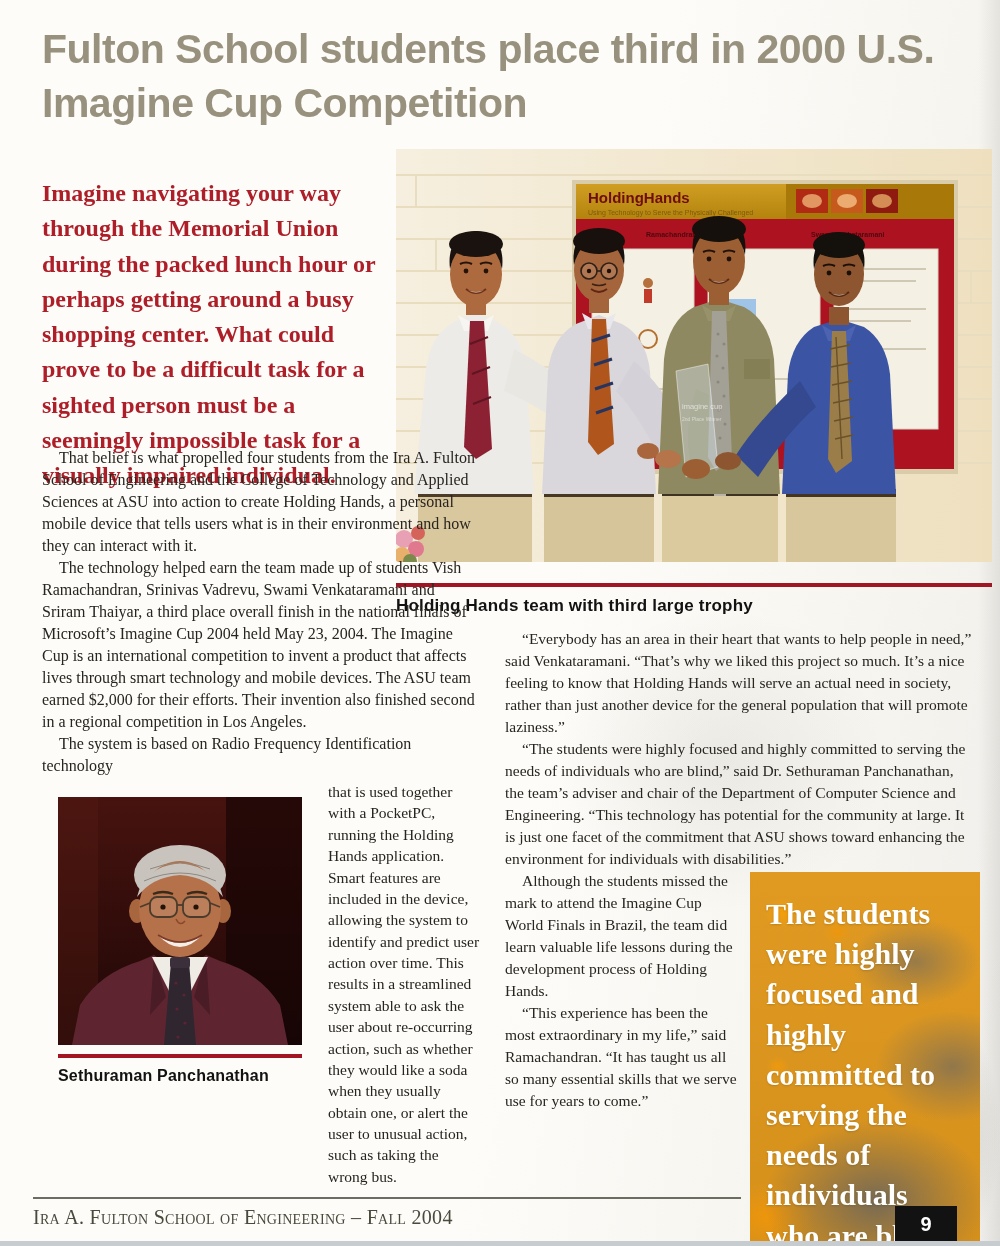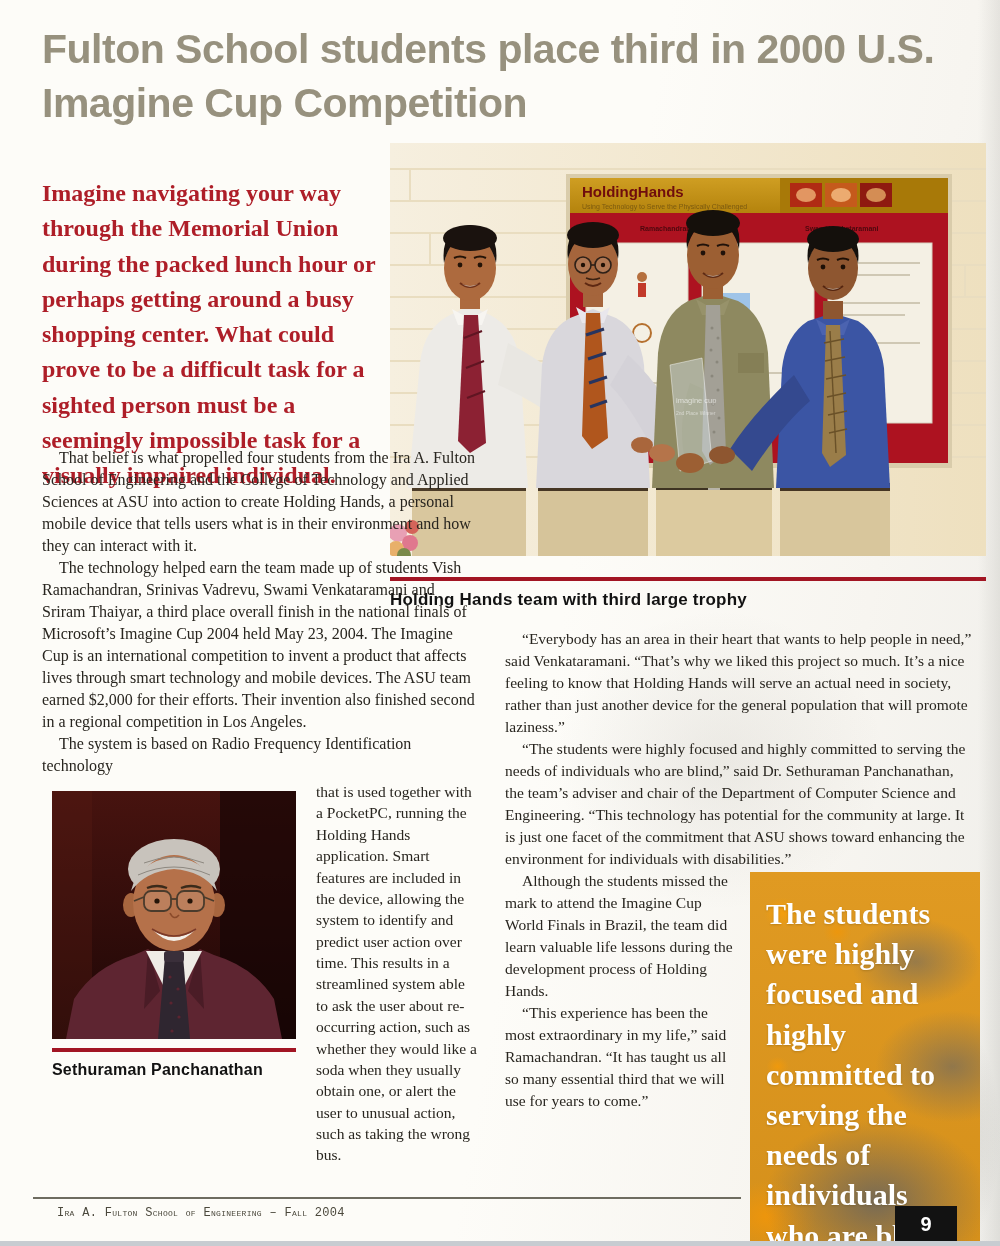--- a/index.html
+++ b/index.html
@@ -34,21 +34,21 @@
   .col-left  { left:42px;  top:447px; width:438px; }
   .col-right { left:505px; top:628px; width:470px; font-size:15.5px; line-height:1.42; }
   .col-right .narrow { width:234px; }
 
   .wrap-row { display:flex; margin-top:4px; }
   .wrap-fig { width:238px; flex:none; }
   .wrap-text { margin-left:16px; width:178px; font-size:15.5px; line-height:1.38; }
   .wrap-text p { text-indent:0; }
 
   
-  figure { margin:10px; }
+  figure { margin:16px; }
   .cap-rule { height:4px; background:#a21523; }
   figcaption, .figcap {
     font-family:"Liberation Sans", sans-serif; font-weight:bold;
     font-size:17px; color:#121212; letter-spacing:.2px;
   }
   .team-fig { left:380px; top:133px; width:596px; }
   .team-fig .cap-rule { margin-top:21px; }
   .team-fig figcaption { margin-top:9px; }
   .portrait-fig .cap-rule { margin-top:9px; width:244px; }
   .portrait-fig figcaption { margin-top:7px; font-size:16px; }
@@ -78,22 +78,22 @@
   .page-badge {
     position:absolute; right:23px; bottom:3px; width:62px; height:37px;
     background:#121212; color:#fff; display:flex; align-items:center; justify-content:center;
     font-family:"Liberation Sans", sans-serif; font-weight:bold; font-size:20px;
   }
 
   
   .footer-rule { left:33px; top:1197px; width:708px; height:2px; background:#6e6c60; }
   .footer-text {
     left:33px; top:1206px;
-    font-family:Liberation Mono, monospace; font-variant:small-caps;
-    font-size:12px; color:#4b483c; letter-spacing:.3px;margin-left:24px;
+    font-family:Liberation Serif, serif; font-variant:small-caps;
+    font-size:20px; color:#4b483c; letter-spacing:.3px;
   }
   .bottom-strip { left:0; top:1241px; width:1000px; height:5px; background:#c7ccd1; z-index:5; }
 
   
   .smudge-a { left:555px; top:610px; width:330px; height:300px;
     background:radial-gradient(closest-side, rgba(110,104,92,.10), rgba(110,104,92,0)); }
   .smudge-b { left:930px; top:1030px; width:70px; height:210px;
     background:radial-gradient(closest-side, rgba(120,118,110,.22), rgba(120,118,110,0)); }
   .edge-shade { right:0; top:0; width:22px; height:1246px;
     background:linear-gradient(to right, rgba(120,120,114,0), rgba(120,120,114,.14)); }
@@ -368,21 +368,21 @@
         <p>that is used together with a PocketPC, running the Holding Hands application. Smart features are included in the device, allowing the system to identify and predict user action over time. This results in a streamlined system able to ask the user about re-occurring action, such as whether they would like a soda when they usually obtain one, or alert the user to unusual action, such as taking the wrong bus.</p>
       </div>
     </div>
   </div>
 
   <div class="abs col col-right">
     <p>“Everybody has an area in their heart that wants to help people in need,” said Venkataramani. “That’s why we liked this project so much. It’s a nice feeling to know that Holding Hands will serve an actual need in society, rather than just another device for the general population that will promote laziness.”</p>
     <p>“The students were highly focused and highly committed to serving the needs of individuals who are blind,” said Dr. Sethuraman Panchanathan, the team’s adviser and chair of the Department of Computer Science and Engineering. “This technology has potential for the community at large. It is just one facet of the commitment that ASU shows toward enhancing the environment for individuals with disabilities.”</p>
     <div class="narrow">
       <p>Although the students missed the mark to attend the Imagine Cup World Finals in Brazil, the team did learn valuable life lessons during the development process of Holding Hands.</p>
-      <p>“This experience has been the most extraordinary in my life,” said Ramachandran. “It has taught us all so many essential third that we will use for years to come.”</p>
+      <p>“This experience has been the most extraordinary in my life,” said Ramachandran. “It has taught us all so many essential skills that we serve use for years to come.”</p>
     </div>
   </div>
 
   <aside class="abs quote-box">
     <div class="quote-text">The students were highly focused and highly committed to serving the needs of individuals who are blind</div>
     <div class="page-badge">9</div>
   </aside>
 
   <div class="abs footer-rule"></div>
   <div class="abs footer-text">Ira A. Fulton School of Engineering – Fall 2004</div>

